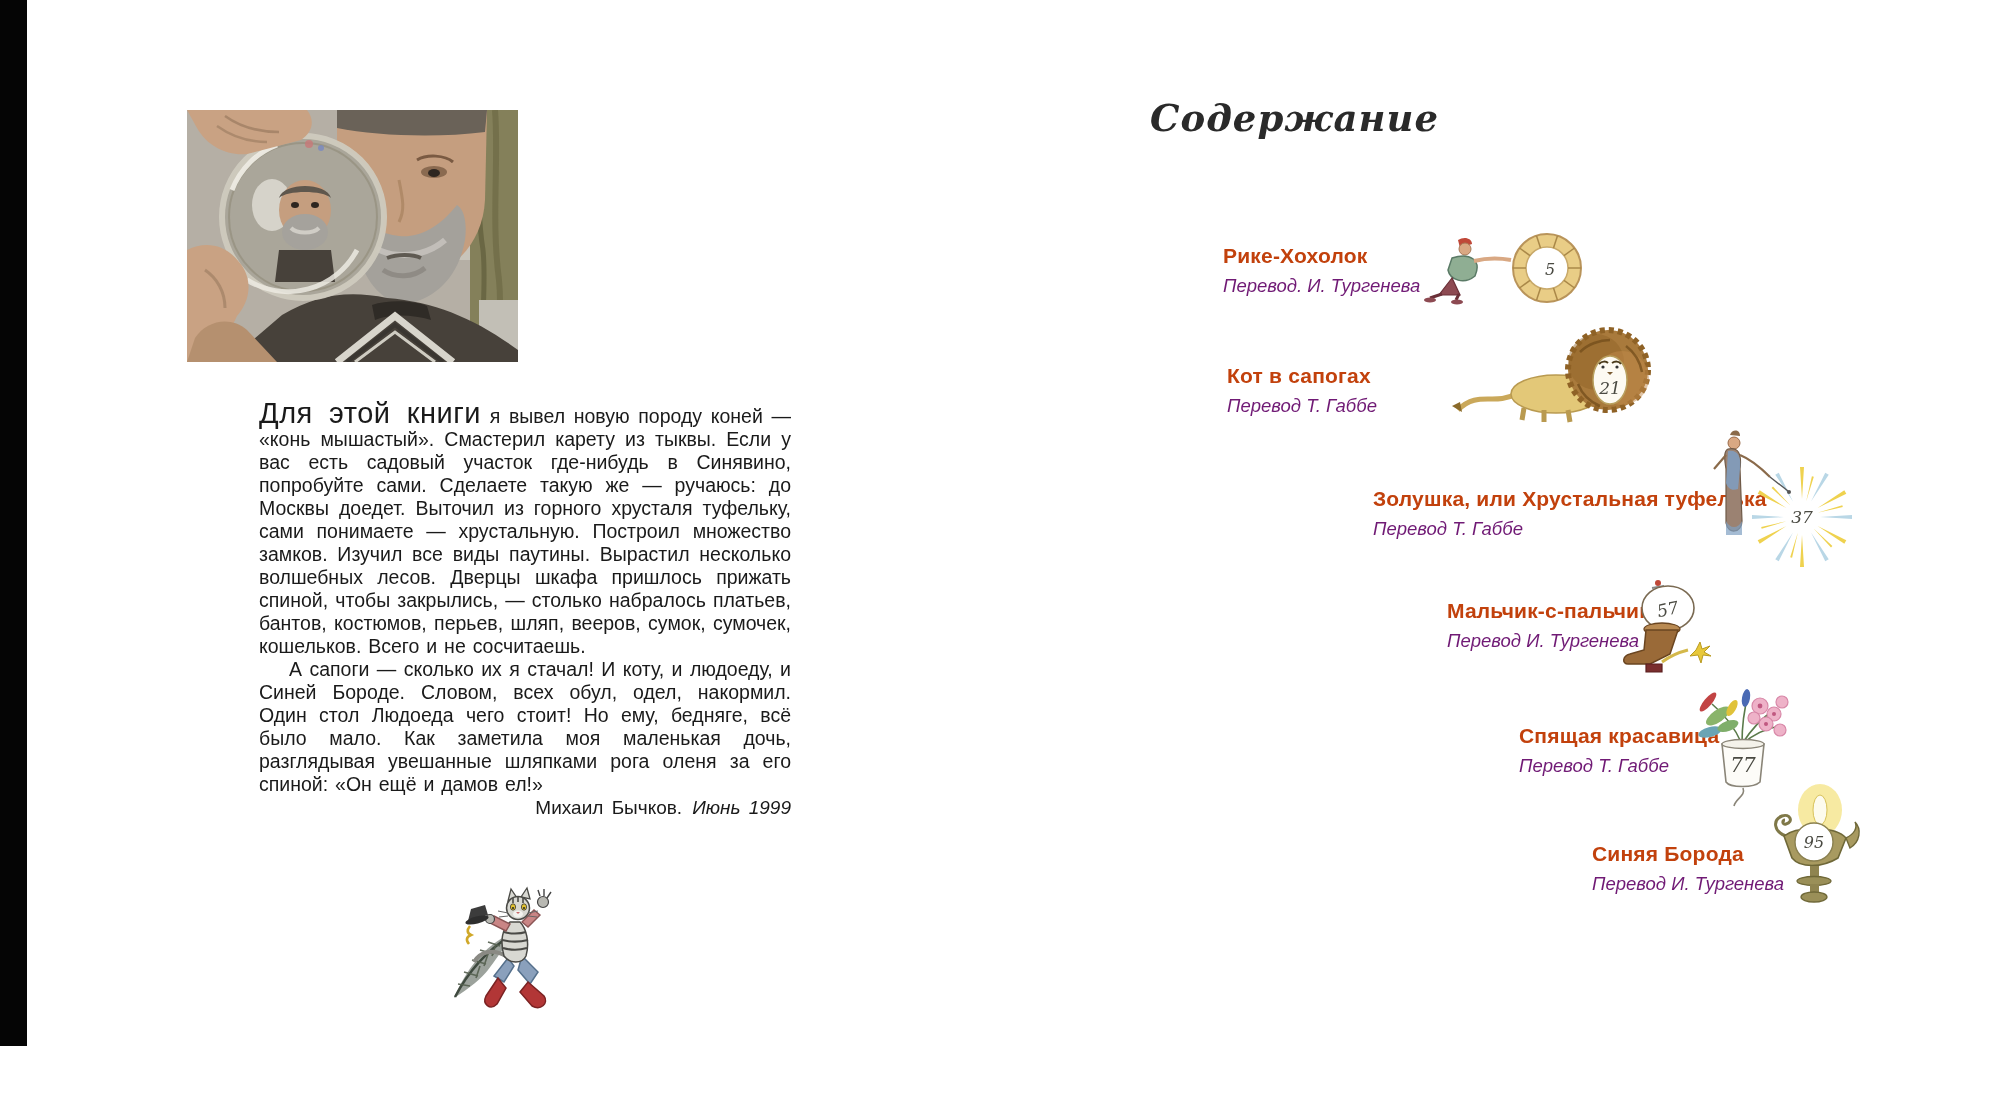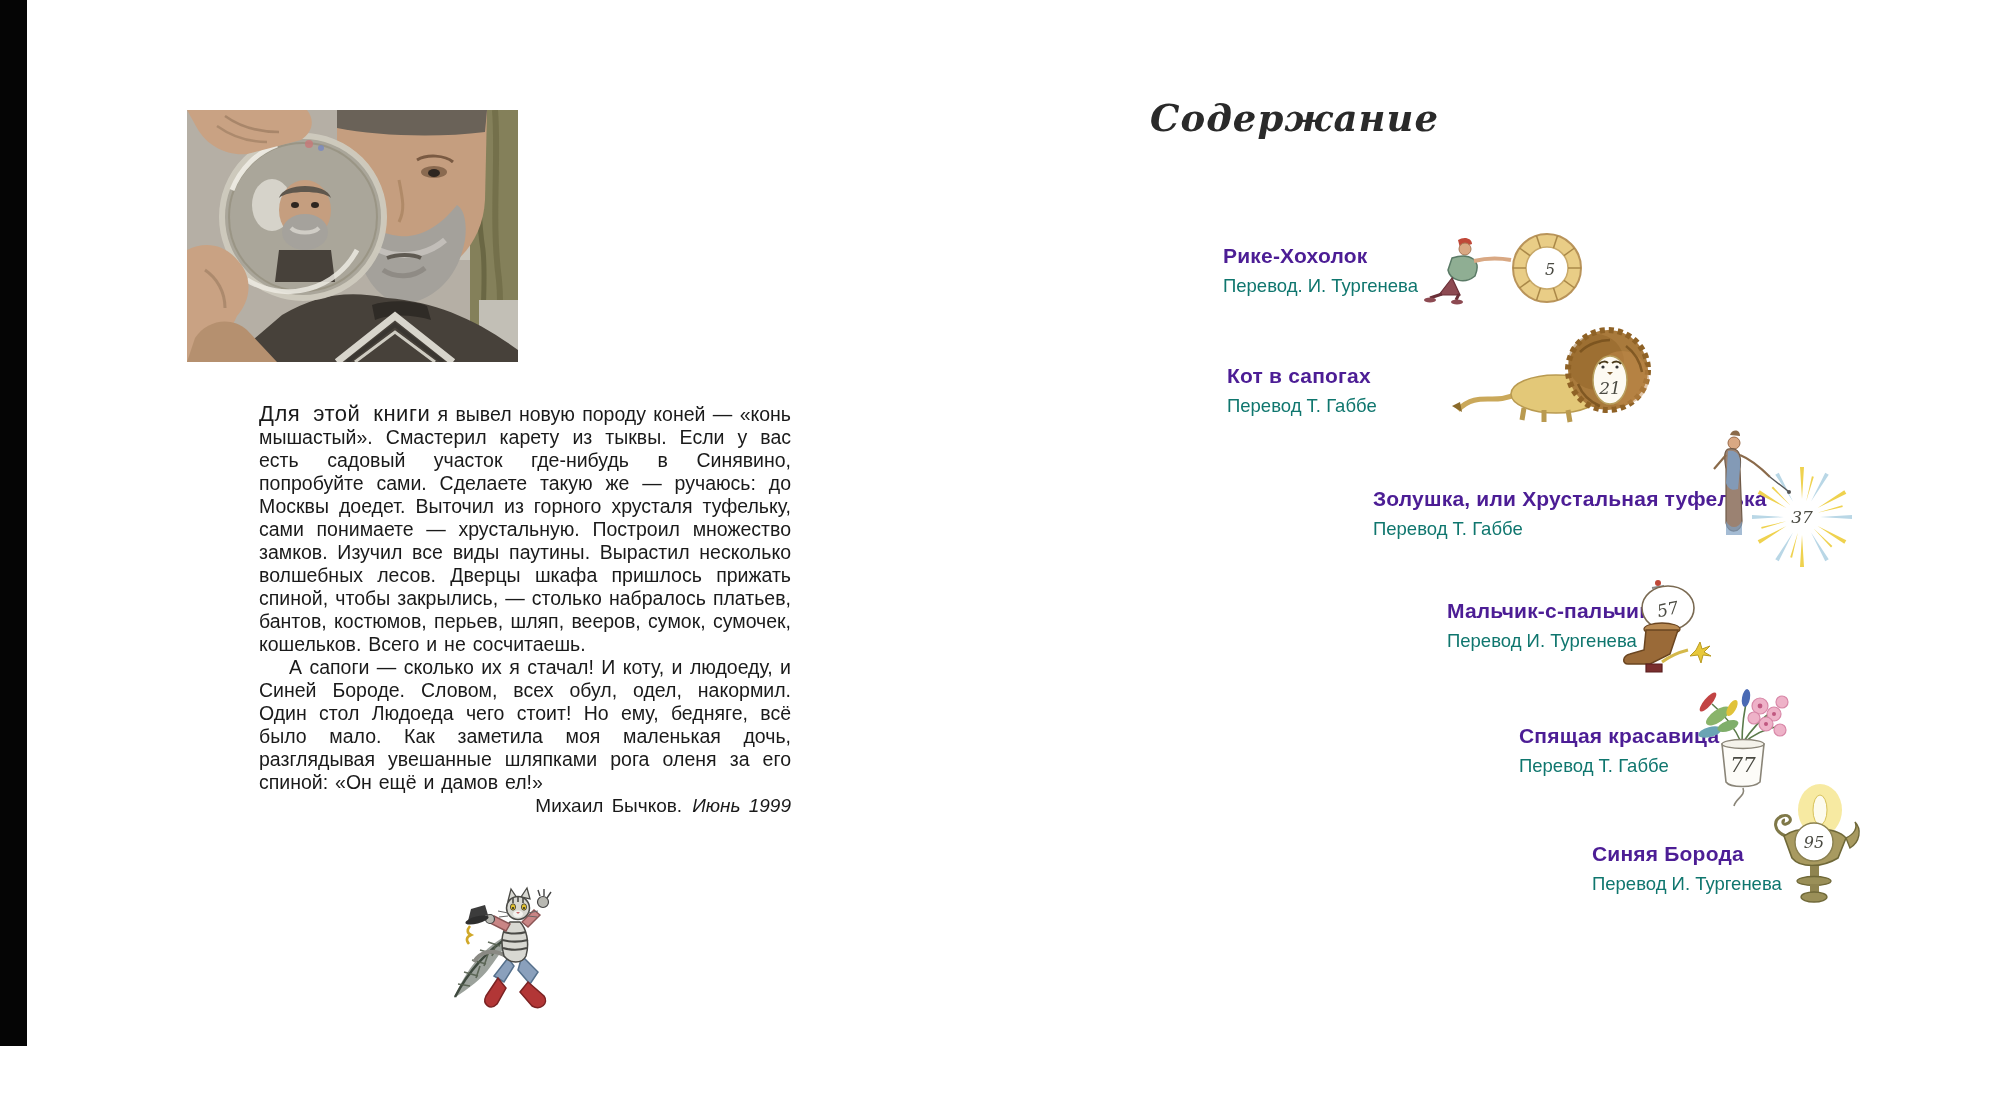--- a/index.html
+++ b/index.html
@@ -11,32 +11,32 @@
   }
   .abs{position:absolute;}
   
   .scan-edge{left:0;top:0;width:27px;height:1046px;background:#050505;}
   
   .photo{left:187px;top:110px;width:331px;height:252px;}
   
   .intro{left:259px;top:402px;width:532px;text-align:justify;
          font-size:19.5px;line-height:23px;word-spacing:1.5px;color:#1a1a1a;}
   .intro p{margin:0;}
-  .runin{font-size:22px;line-height:23px;letter-spacing:.5px;word-spacing:6px;}
+  .runin{font-size:29px;line-height:23px;letter-spacing:.5px;word-spacing:6px;}
   .pind{text-indent:30px;}
   .sig{text-align:right;margin-top:18px;font-size:19px;word-spacing:3px;}
   .sig i{margin-left:10px;}
   
   .cat{left:440px;top:884px;width:140px;height:132px;}
   
   .toc-title{left:1150px;top:96px;margin:0;
     font-family:"DejaVu Serif",serif;font-style:italic;font-weight:700;
     font-size:37px;color:#2a2a2a;letter-spacing:1px;}
-  .entry .etitle{font-weight:700;font-size:21px;color:#4c1d95;letter-spacing:.2px;}
-  .entry .etrans{font-size:18.5px;color:#0f766e;margin-top:7px;}
+  .entry .etitle{font-weight:700;font-size:21px;color:#c2410c;letter-spacing:.2px;}
+  .entry .etrans{font-style:italic;font-size:18.5px;color:#701a75;margin-top:7px;}
   .pgnum{font-family:"DejaVu Serif",serif;font-style:italic;fill:#4a4a42;}
 </style>
 </head>
 <body>
 
 <div class="abs scan-edge"></div>
 
 <section>
 
   <figure class="abs photo" style="margin:0">

